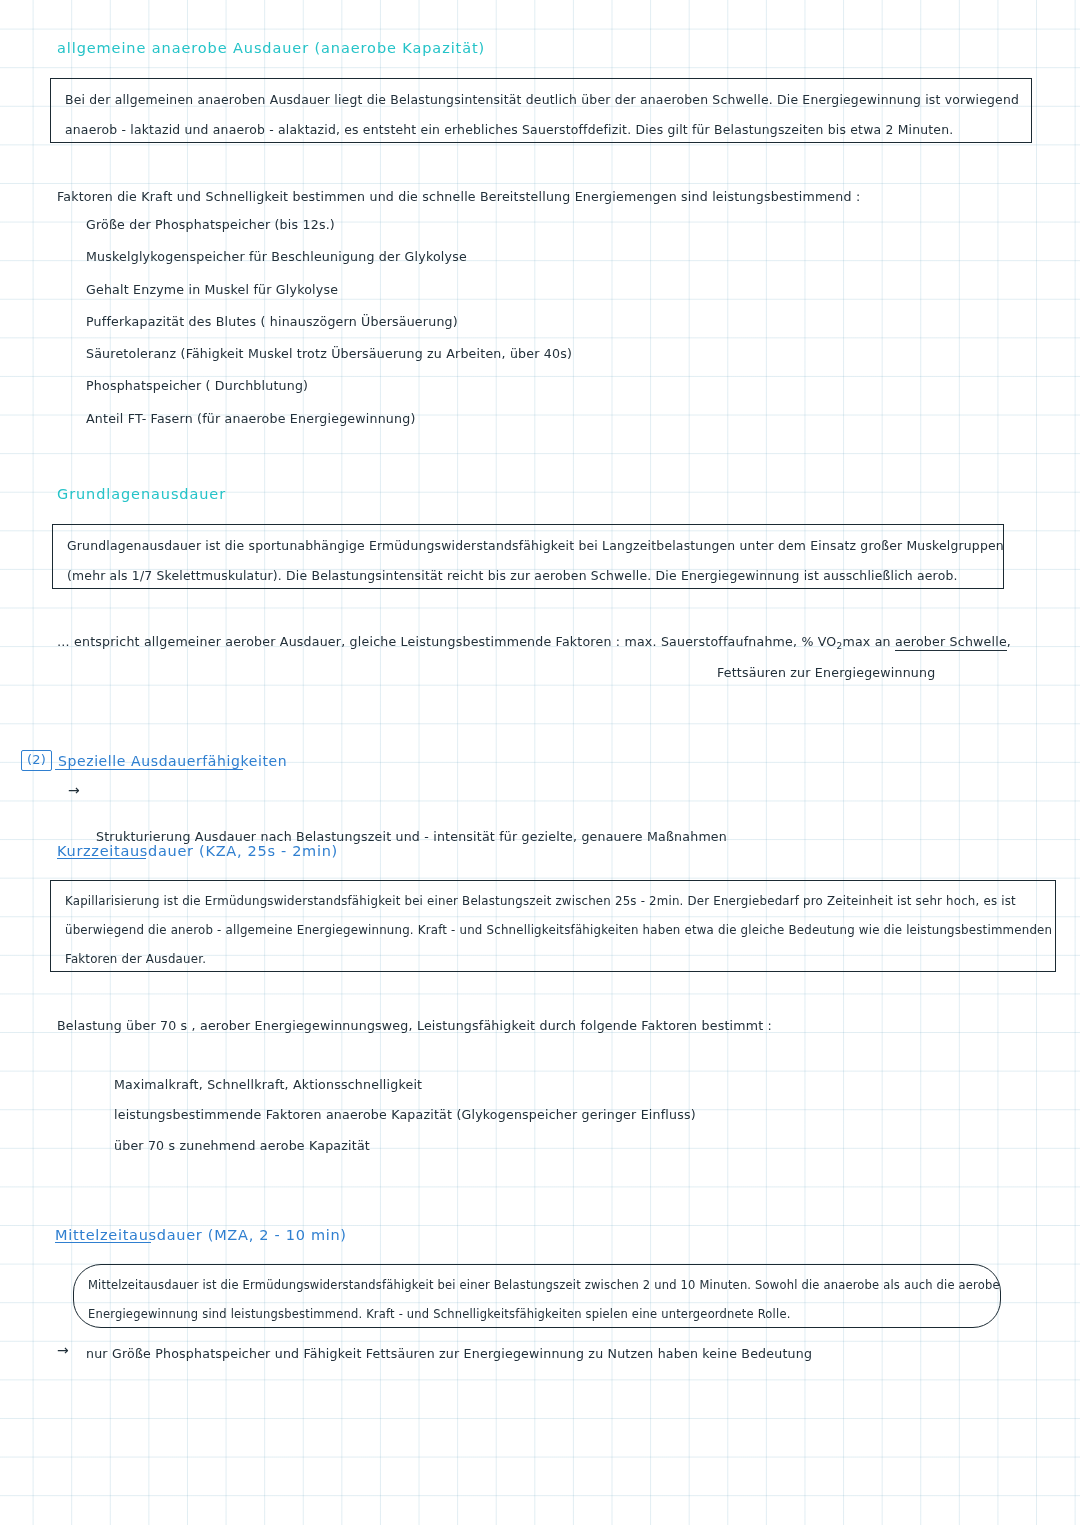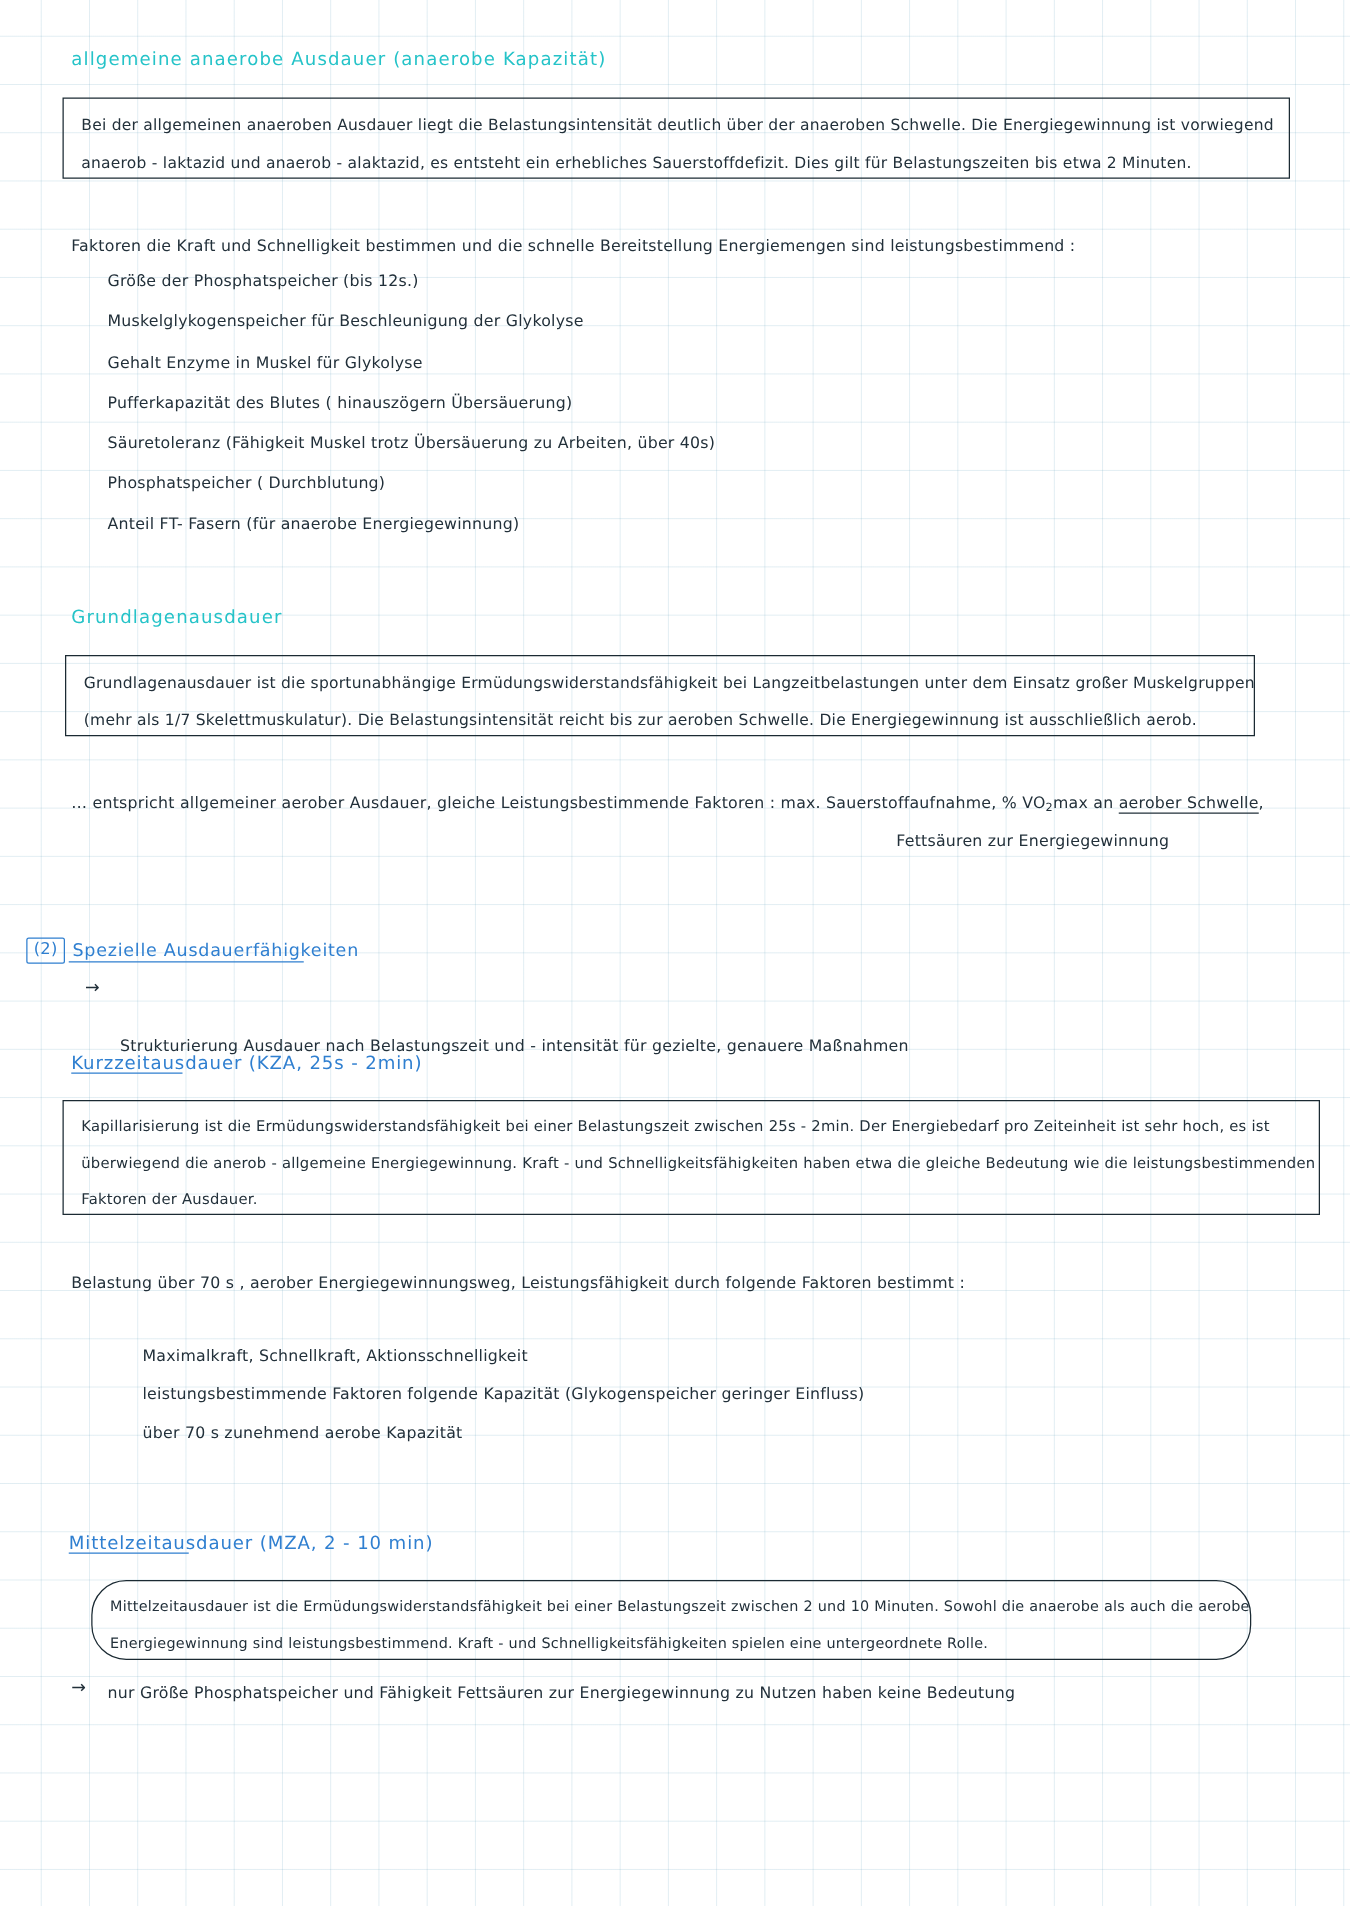--- a/index.html
+++ b/index.html
@@ -177,21 +177,21 @@
   <div class="box" style="left:50px; top:880px; width:1006px; height:92px;">
     <div class="line hw" style="font-size:11.8px;">Kapillarisierung ist die Ermüdungswiderstandsfähigkeit bei einer Belastungszeit zwischen 25s - 2min. Der Energiebedarf pro Zeiteinheit ist sehr hoch, es ist</div>
     <div class="line hw" style="font-size:11.8px;">überwiegend die anerob - allgemeine Energiegewinnung. Kraft - und Schnelligkeitsfähigkeiten haben etwa die gleiche Bedeutung  wie die  leistungsbestimmenden</div>
     <div class="line hw" style="font-size:11.8px;">Faktoren der Ausdauer.</div>
   </div>
 
   <div class="sub-line hw" style="left:57px; top:1017px;">Belastung über 70 s ,  aerober Energiegewinnungsweg, Leistungsfähigkeit durch folgende Faktoren bestimmt :</div>
 
   <div class="list" style="left:74px; top:1076px;margin-left:40px;">
     <div class="item hw" style="margin-bottom:12px;">Maximalkraft,  Schnellkraft, Aktionsschnelligkeit</div>
-    <div class="item hw" style="margin-bottom:12px;">leistungsbestimmende Faktoren folgende Kapazität   (Glykogenspeicher geringer Einfluss)</div>
+    <div class="item hw" style="margin-bottom:12px;">leistungsbestimmende Faktoren anaerobe Kapazität   (Glykogenspeicher geringer Einfluss)</div>
     <div class="item hw" style="margin-bottom:12px;">über 70 s  zunehmend aerobe Kapazität</div>
   </div>
 
   <div class="head-blue hw" style="left:55px; top:1225px;">Mittelzeitausdauer   (MZA, 2 - 10 min)</div>
   <div class="sec-underline" style="left:55px; top:1242px; width:96px; background:#2f7fd0;"></div>
 
   <div class="box" style="left:73px; top:1264px; width:928px; height:64px;border-radius:28px;">
     <div class="line hw" style="font-size:11.5px;">Mittelzeitausdauer  ist die Ermüdungswiderstandsfähigkeit  bei einer  Belastungszeit zwischen 2 und 10 Minuten. Sowohl  die anaerobe als auch die aerobe</div>
     <div class="line hw" style="font-size:11.5px;">Energiegewinnung  sind leistungsbestimmend. Kraft - und  Schnelligkeitsfähigkeiten  spielen eine  untergeordnete  Rolle.</div>
   </div>

